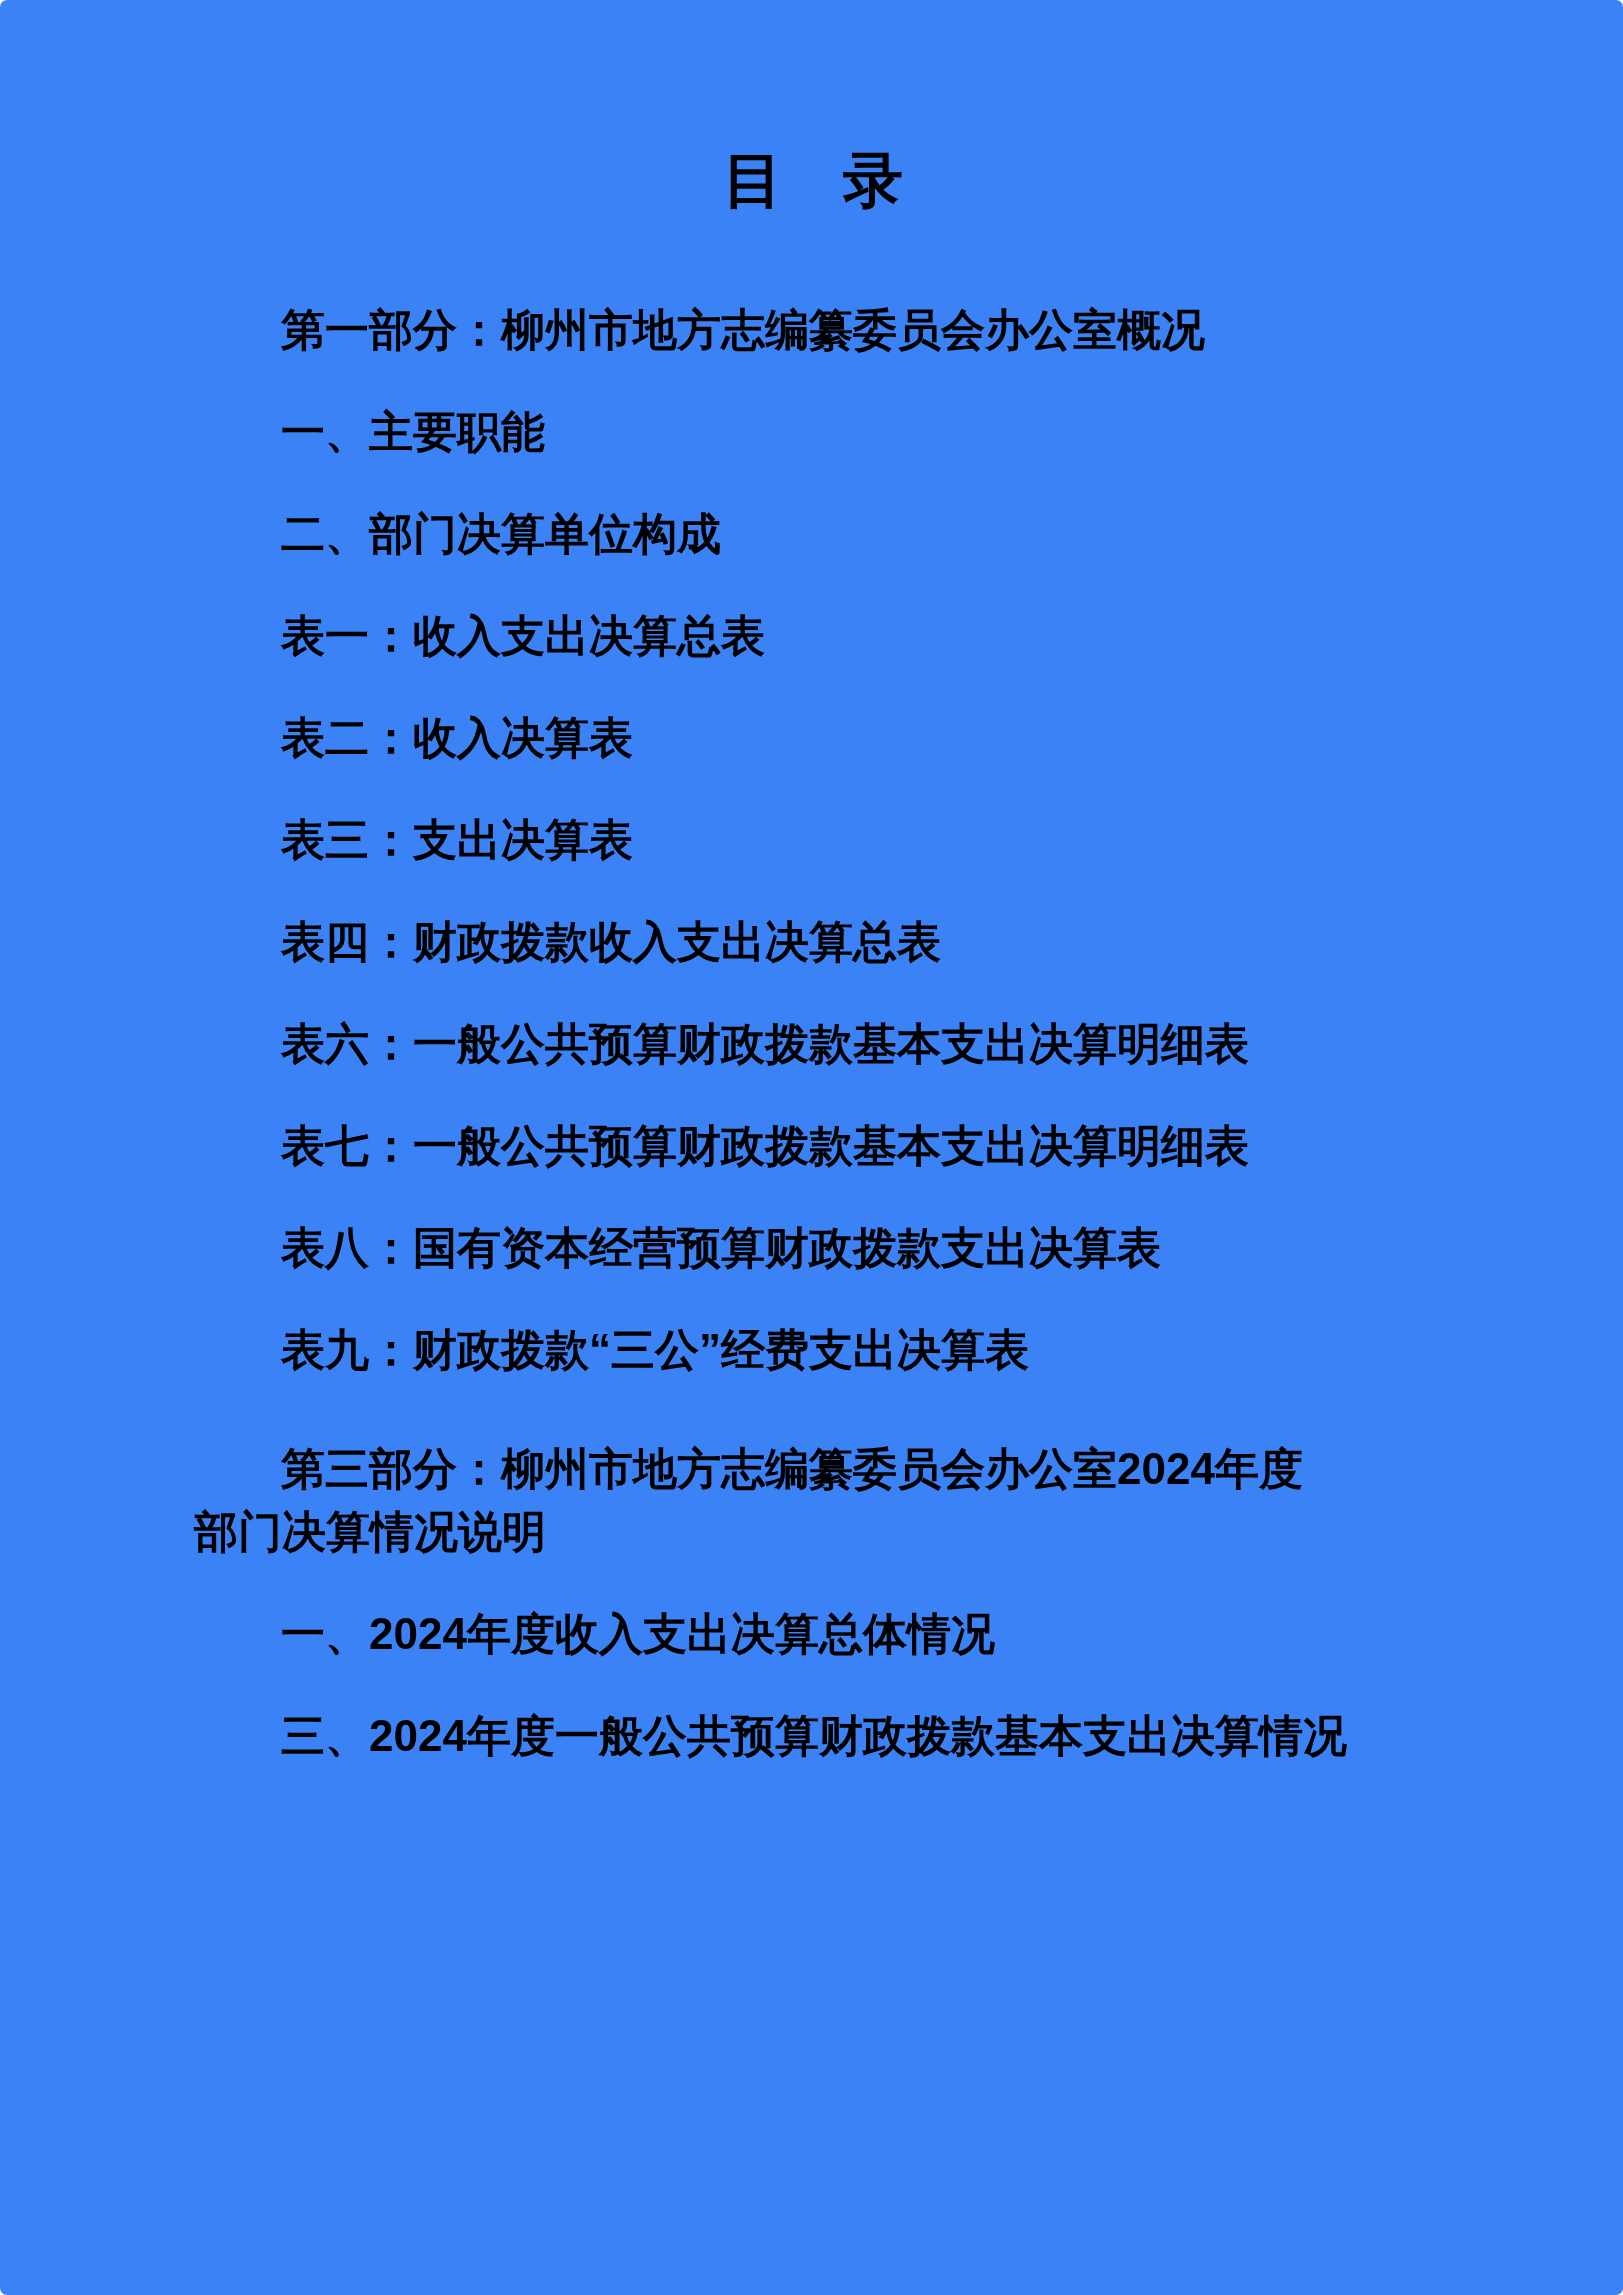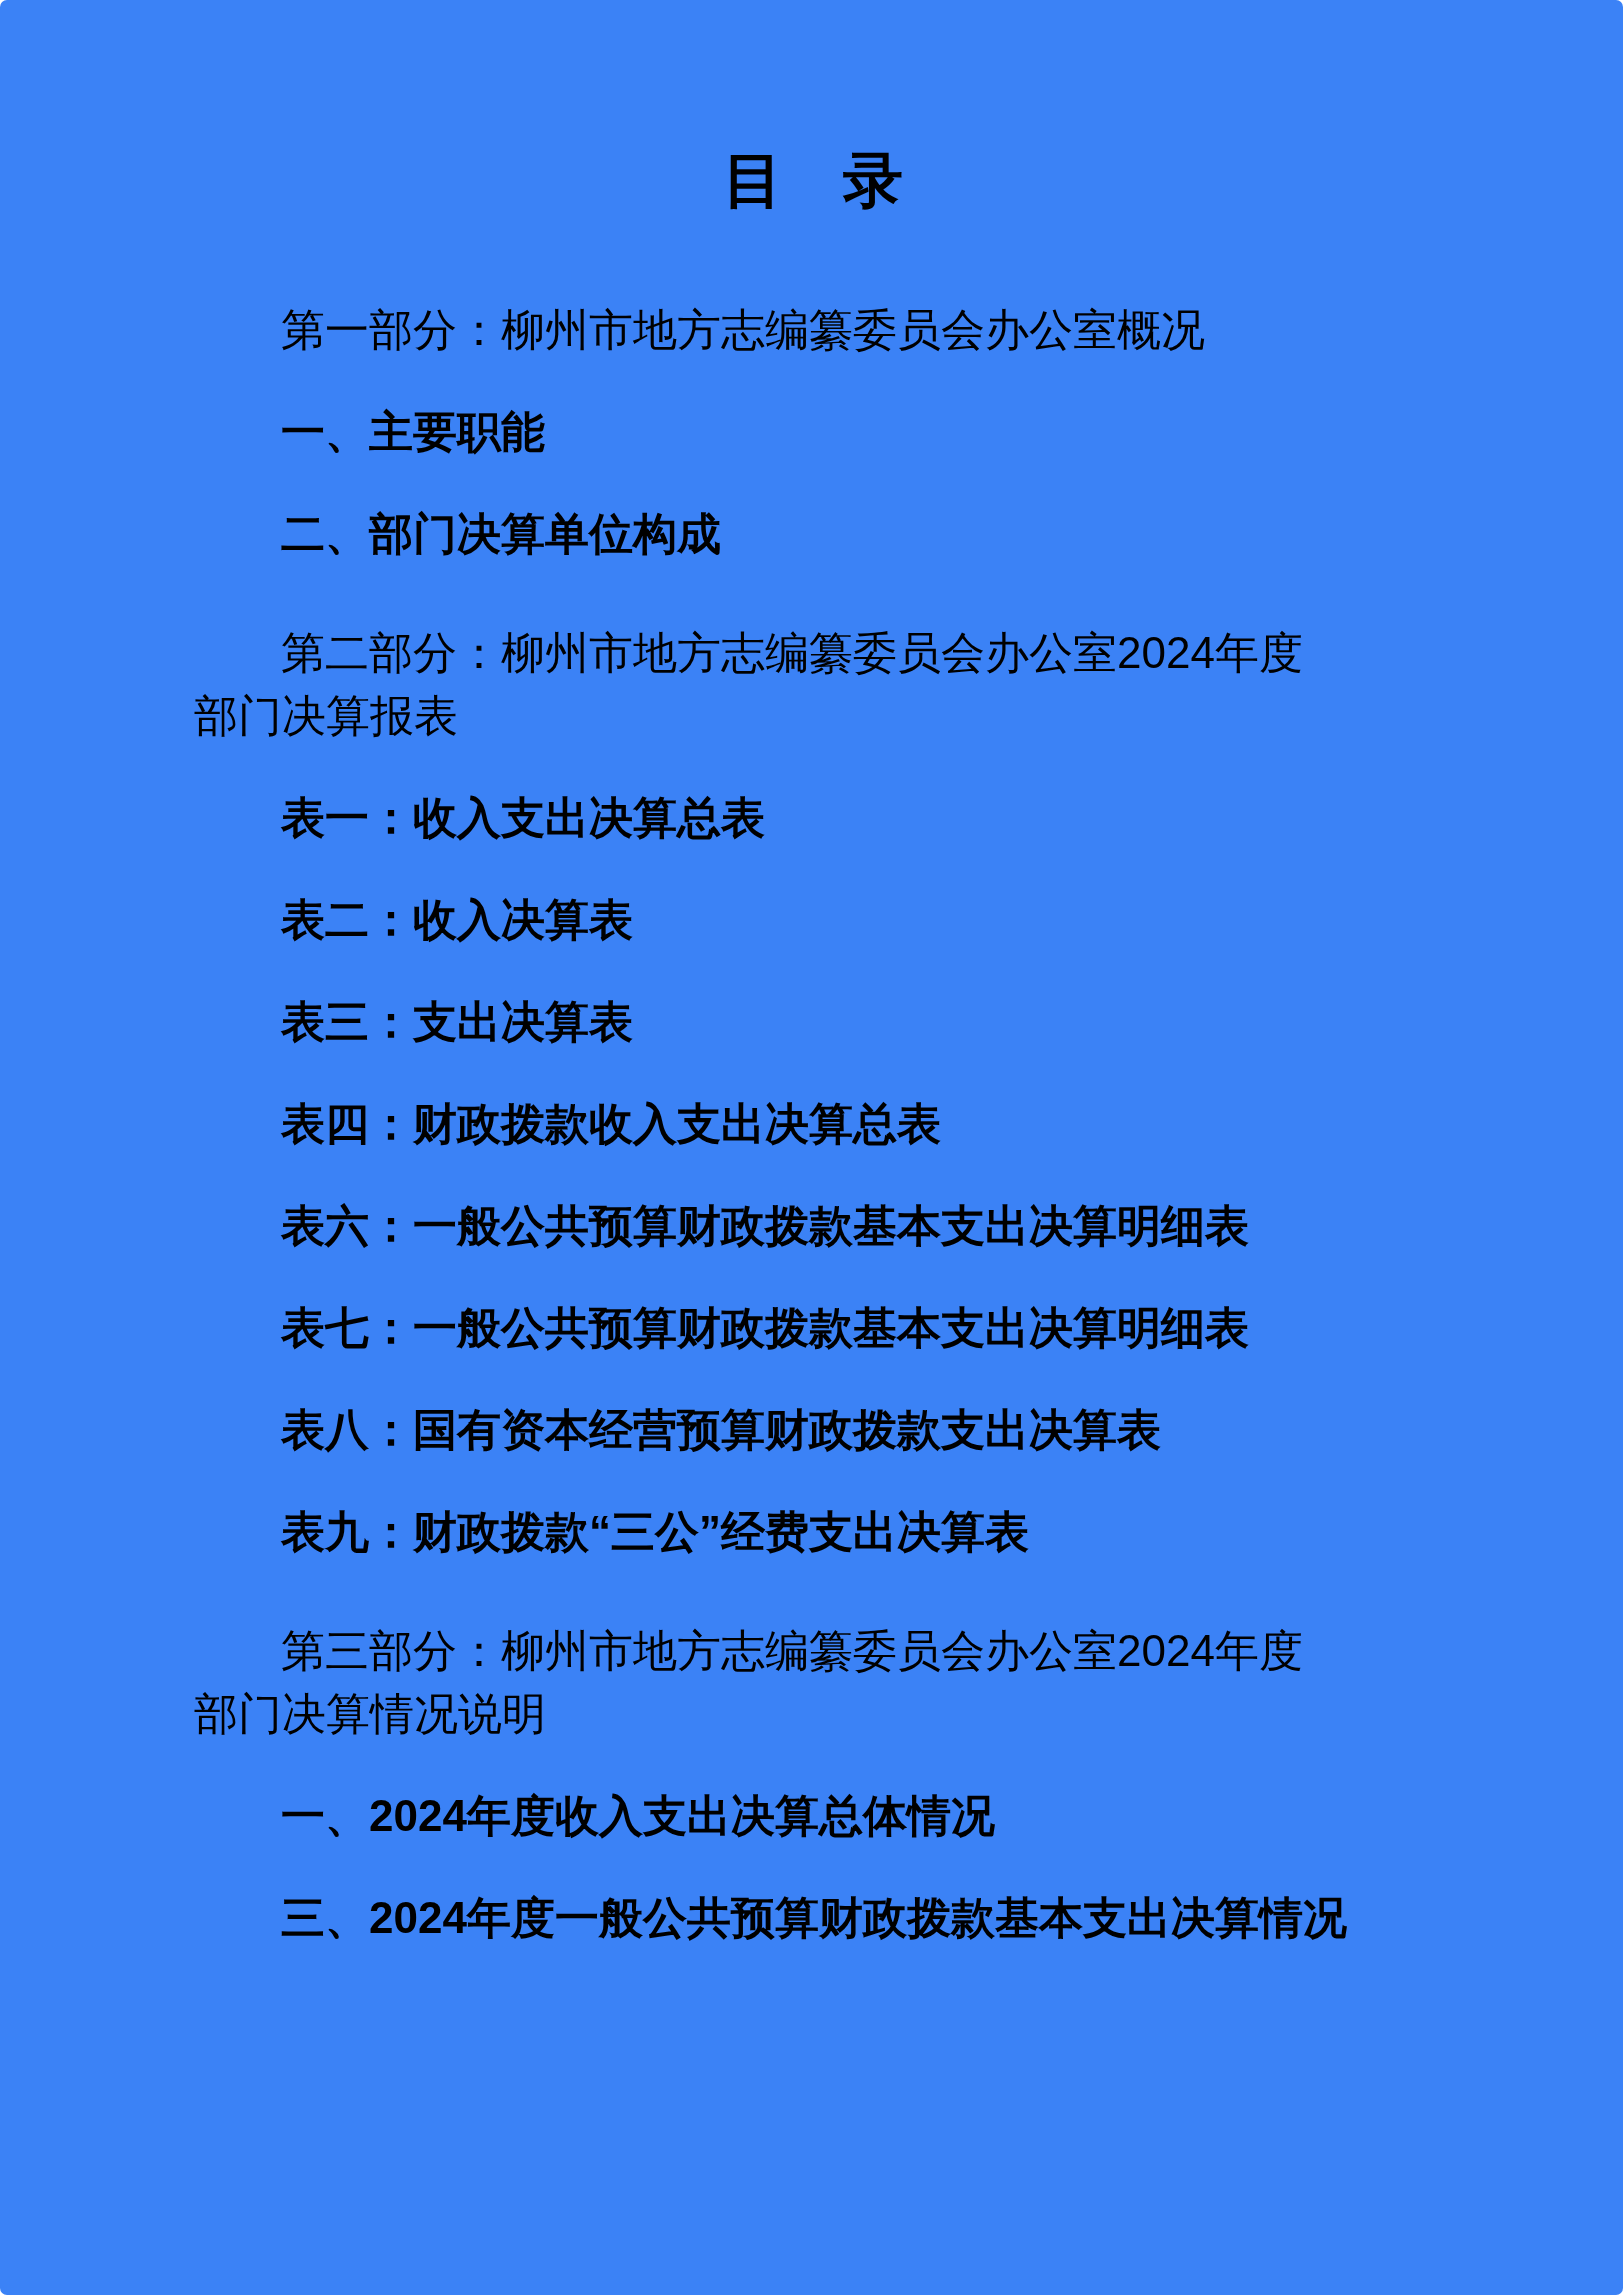--- a/index.html
+++ b/index.html
@@ -31,42 +31,41 @@
     color: #000000;
   }
   .para {
     font-size: 44px;
     line-height: 63px;
     margin: 0 0 39px 0;
     text-indent: 87px; 
     color: #000000;
   }
   .heading {
-    font-weight: 400;
+    font-weight: 700;
     padding-top: 17px;
   }
   .item {
     font-weight: 700;
   }
 </style>
 </head>
 <body>
 
 <div class="page">
   <div class="content">
 
     <h1 class="doc-title">目　录</h1>
 
     <p class="para heading">第一部分：柳州市地方志编纂委员会办公室概况</p>
 
     <p class="para item">一、主要职能</p>
 
     <p class="para item">二、部门决算单位构成</p>
 
-    <p class="para heading"><span>第二部分：柳州市地方志编纂委员会办公室2024年度</span><br><span>部门决算报表</span></p>
 
     <p class="para item">表一：收入支出决算总表</p>
 
     <p class="para item">表二：收入决算表</p>
 
     <p class="para item">表三：支出决算表</p>
 
     <p class="para item">表四：财政拨款收入支出决算总表</p>
 
 

